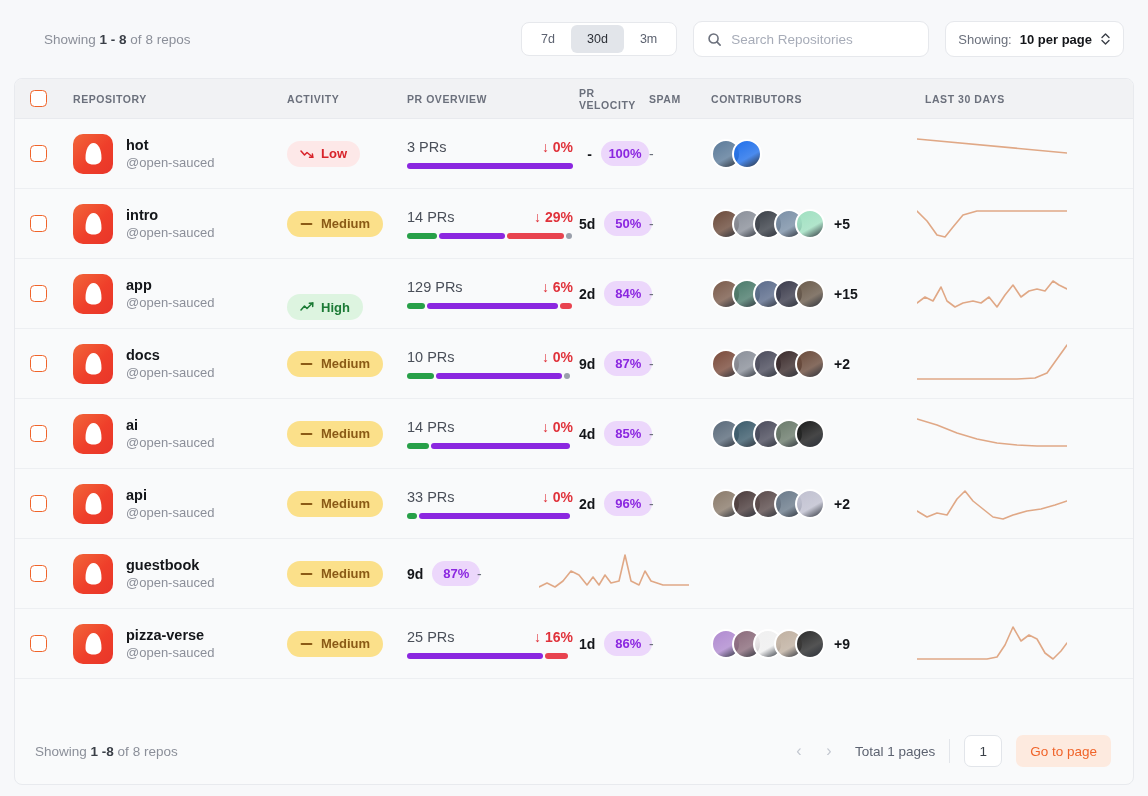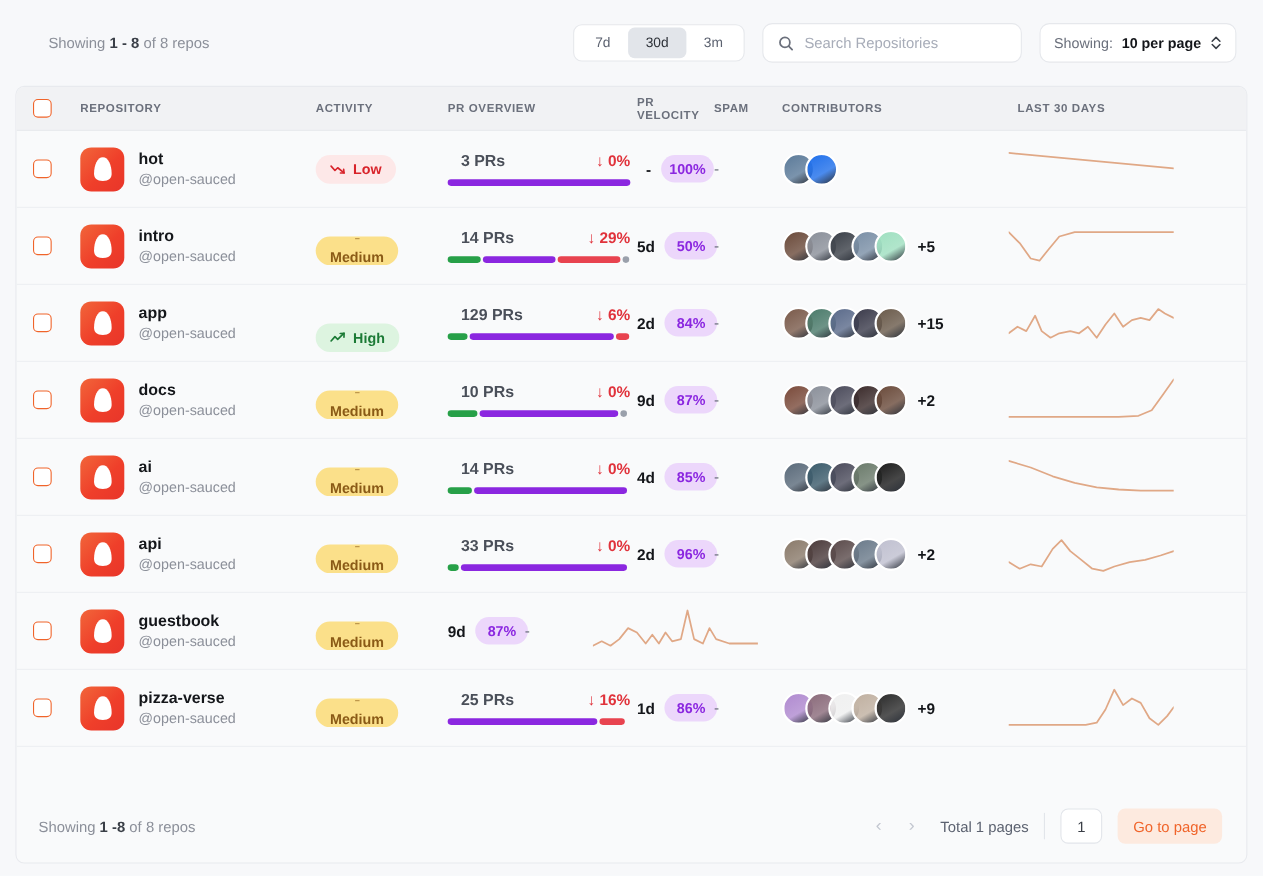--- a/index.html
+++ b/index.html
@@ -163,26 +163,26 @@
   .repo-name { font-size: 14.5px; font-weight: 700; color: #14161a; line-height: 1.25; }
   .repo-handle { font-size: 13px; color: #8b8f99; line-height: 1.35; }
 
   
   .badge {
     display: inline-flex; align-items: center; gap: 7px;
     height: 26px; padding: 0 13px; border-radius: 13px;
     font-size: 13px; font-weight: 700;
   }
   .badge.low    { background: #fde8e8; color: #d8232a; }
-  .badge.medium { background: #fbe08a; color: #8a5a16; flex-direction: column; }
+  .badge.medium { background: #fbe08a; color: #8a5a16; }
   .badge.high   { background: #ddf4e0; color: #1b7a35; margin-top: 27px; }
 
   
   .pr-top { display: flex; align-items: baseline; width: 166px; }
-  .pr-count { font-size: 14.5px; color: #4a4f59; font-weight: 700; margin-left: 12px; }
+  .pr-count { font-size: 14.5px; color: #4a4f59; font-weight: 400; }
   .pr-delta { font-size: 14px; color: #e0323b; font-weight: 700; margin-left: auto; white-space: nowrap; }
   .pr-bar { display: flex; align-items: center; gap: 2px; margin-top: 8px; width: 166px; height: 6px; }
   .seg { height: 6px; border-radius: 3px; }
   .seg.g { background: #27a048; }
   .seg.p { background: #8b27e0; }
   .seg.r { background: #e8434f; }
   .dot { width: 6px; height: 6px; border-radius: 50%; background: #9aa0ab; flex: none; }
 
   
   .vel-wrap { display: flex; align-items: center; gap: 9px; }

